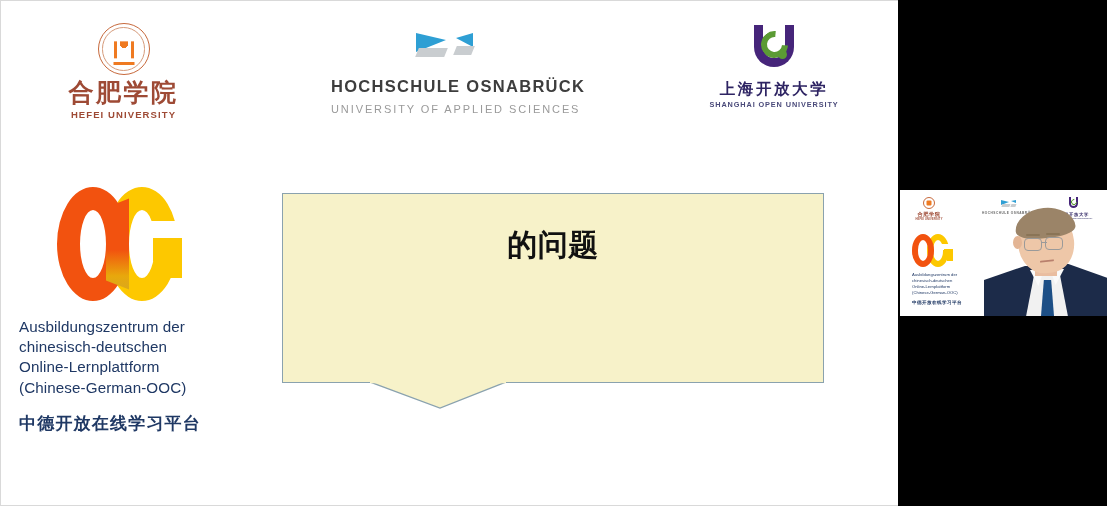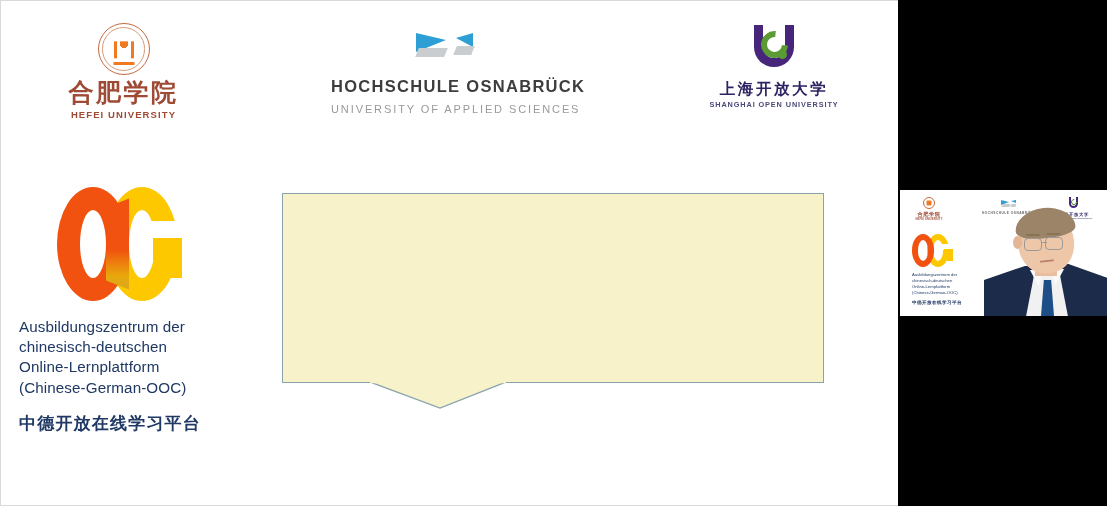--- a/index.html
+++ b/index.html
@@ -403,20 +403,21 @@
         <div>chinesisch-deutschen</div>
         <div>Online-Lernplattform</div>
         <div>(Chinese-German-OOC)</div>
       </div>
       <div class="og-text-cn">中德开放在线学习平台</div>
     </div>
 
     <div id="bubble-wrap">
       <div class="bubble-box">
         <div class="bubble-text">
+          <div>的问题</div>
         </div>
       </div>
       <div class="bubble-tail">
         <svg width="136" height="27" viewBox="0 0 136 27">
           <polygon points="0,0 136,0 70,26" fill="#f7f2c9" stroke="#8aa2ae" stroke-width="1.3"></polygon>
           <line x1="0" y1="0" x2="136" y2="0" stroke="#f7f2c9" stroke-width="2.4"></line>
         </svg>
       </div>
     </div>
 

